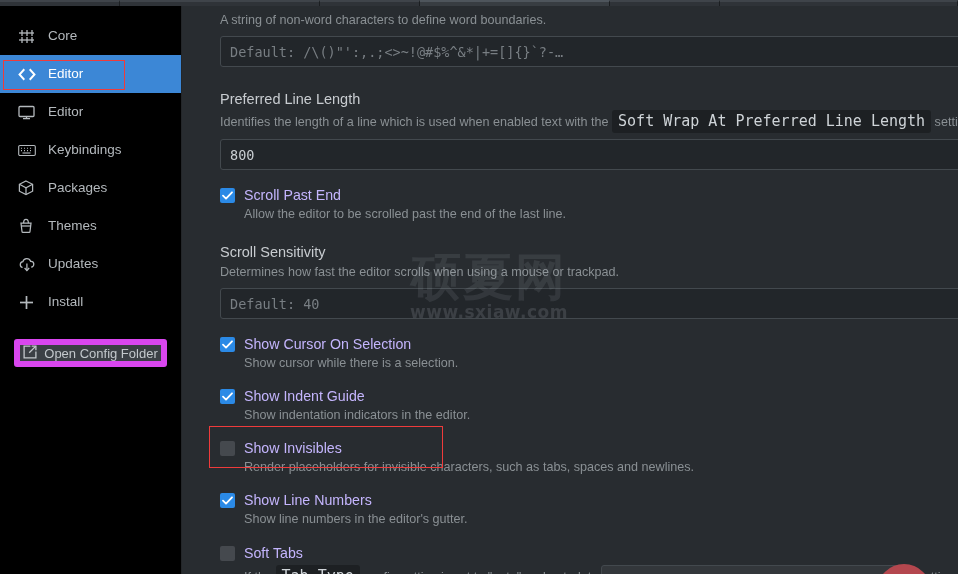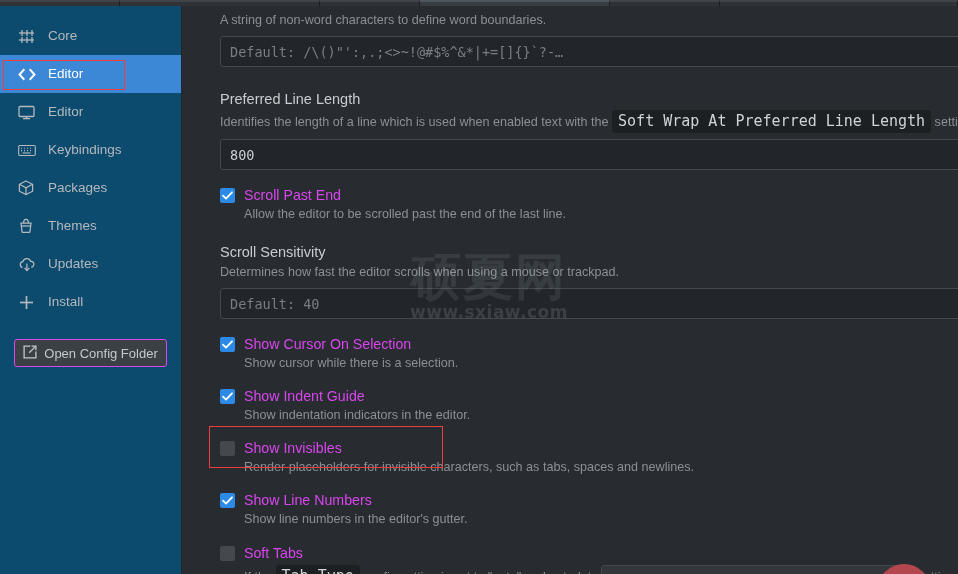--- a/index.html
+++ b/index.html
@@ -20,21 +20,21 @@
   .tabbar .tab {
     height: 6px; background: #2f3338;
     border-right: 1px solid #1b1e21;
     border-top: 2px solid #3f444a;
   }
   .tabbar .tab.active { background: #383d42; border-top-color: #4e555c; }
 
   
   .sidebar {
     position: absolute; top: 6px; left: 0; width: 182px; height: 568px;
-    background: #0c4a6e;
+    background: #000000;
     border-right: 1px solid #232629;
     padding-top: 11px;
     z-index: 20;
   }
   .nav-item {
     position: relative;
     display: flex; align-items: center;
     height: 38px;
     padding-left: 18px;
     color: #b4b9bd;
@@ -61,21 +61,21 @@
     position: absolute;
     border: 1.5px solid #ef3b3b;
     pointer-events: none;
     z-index: 60;
   }
 
   .config-btn {
     margin: 18px 14px 0 14px;
     height: 28px;
     background: #3b4045;
-    border: 1px solid #d946ef;
+    border: 6px solid #d946ef;
     border-radius: 3px;
     display: flex; align-items: center; justify-content: center;
     color: #c3c8cc;
     font-size: 13px;
     cursor: pointer;
     gap: 7px;
   }
   .config-btn svg { flex: 0 0 auto; }
 
   
@@ -125,21 +125,21 @@
   .cbrow { position: relative; padding-left: 37px; }
   .cb-line { display: flex; align-items: center; gap: 9px; padding-top: 11px; }
   .cbox {
     width: 15px; height: 15px; flex: 0 0 auto;
     border-radius: 2px;
     background: #45494e;
     display: flex; align-items: center; justify-content: center;
   }
   .cbox.on { background: #2b8ae6; }
   .cbox svg { display: block; }
-  .cb-label { color: #d946ef; font-size: 14.2px; line-height: 1; }
+  .cb-label { color: #c4b5fd; font-size: 14.2px; line-height: 1; }
   .cb-desc {
     color: #8a9094; font-size: 12.6px;
     margin-top: 4px; margin-left: 24px;
     white-space: nowrap;
   }
   .cb-desc.wrap { white-space: normal; width: 1000px; line-height: 1.55; }
 
   
   .watermark {
     position: absolute; left: 410px; top: 252px;

